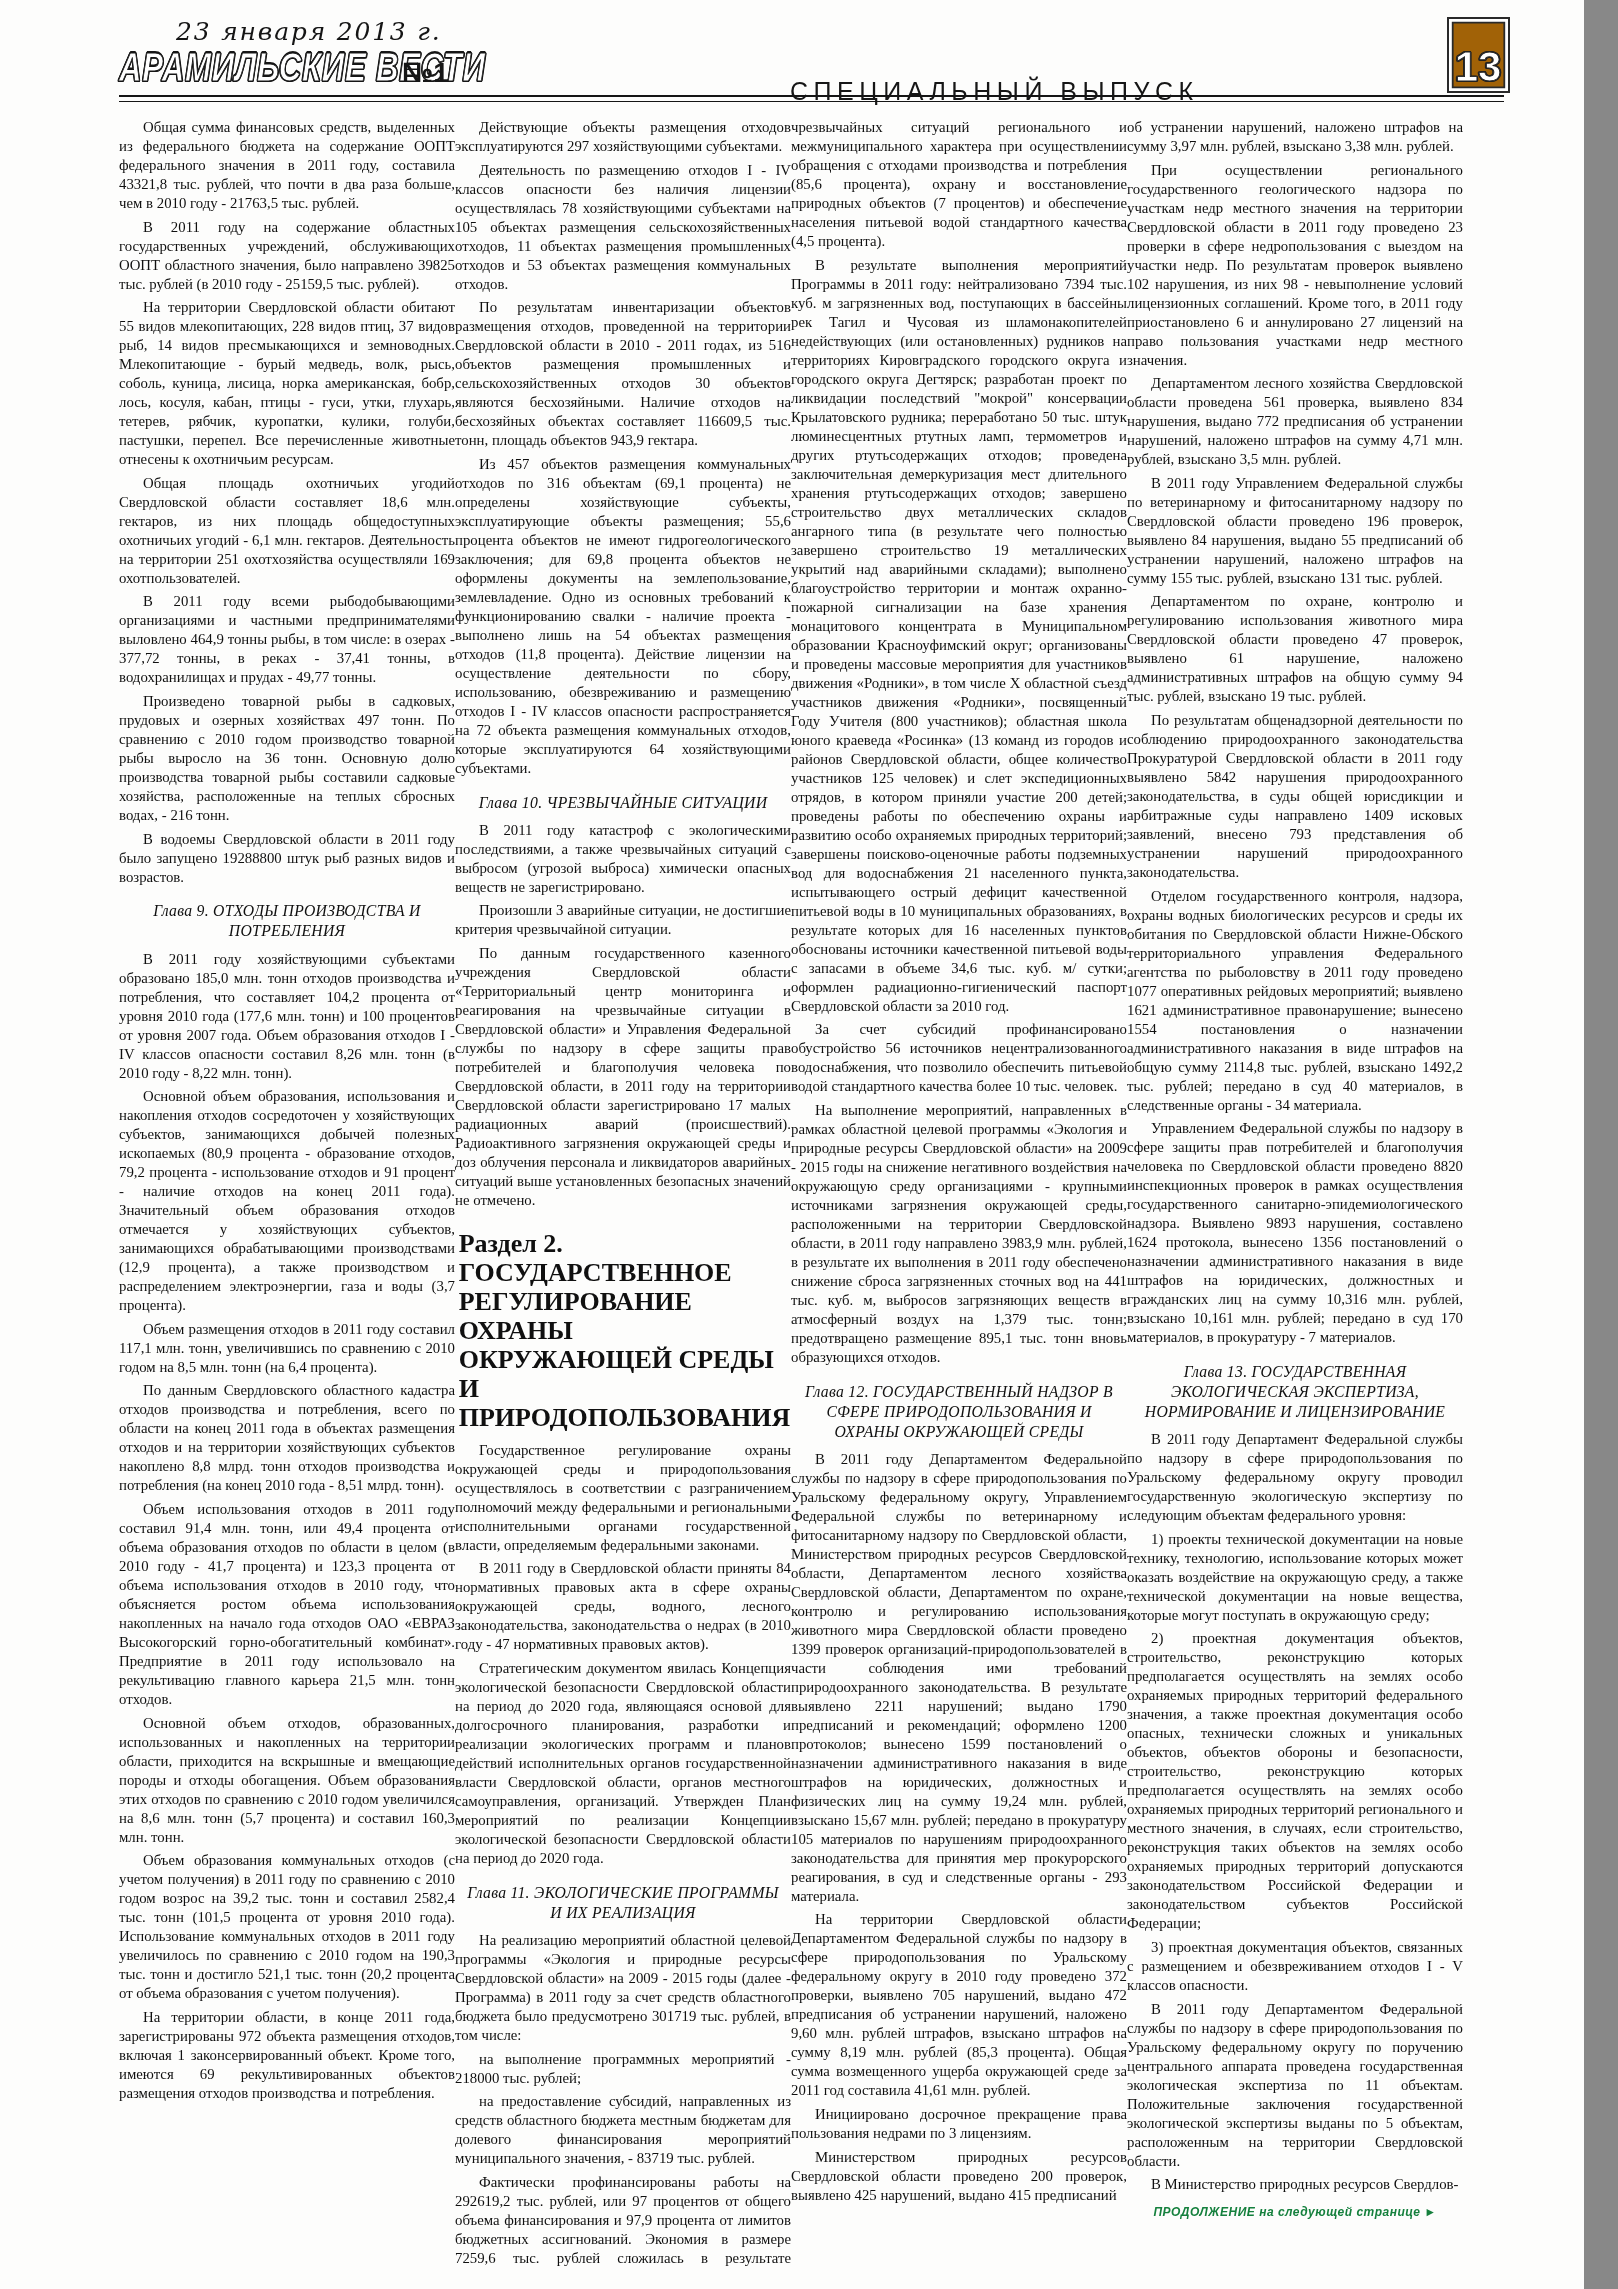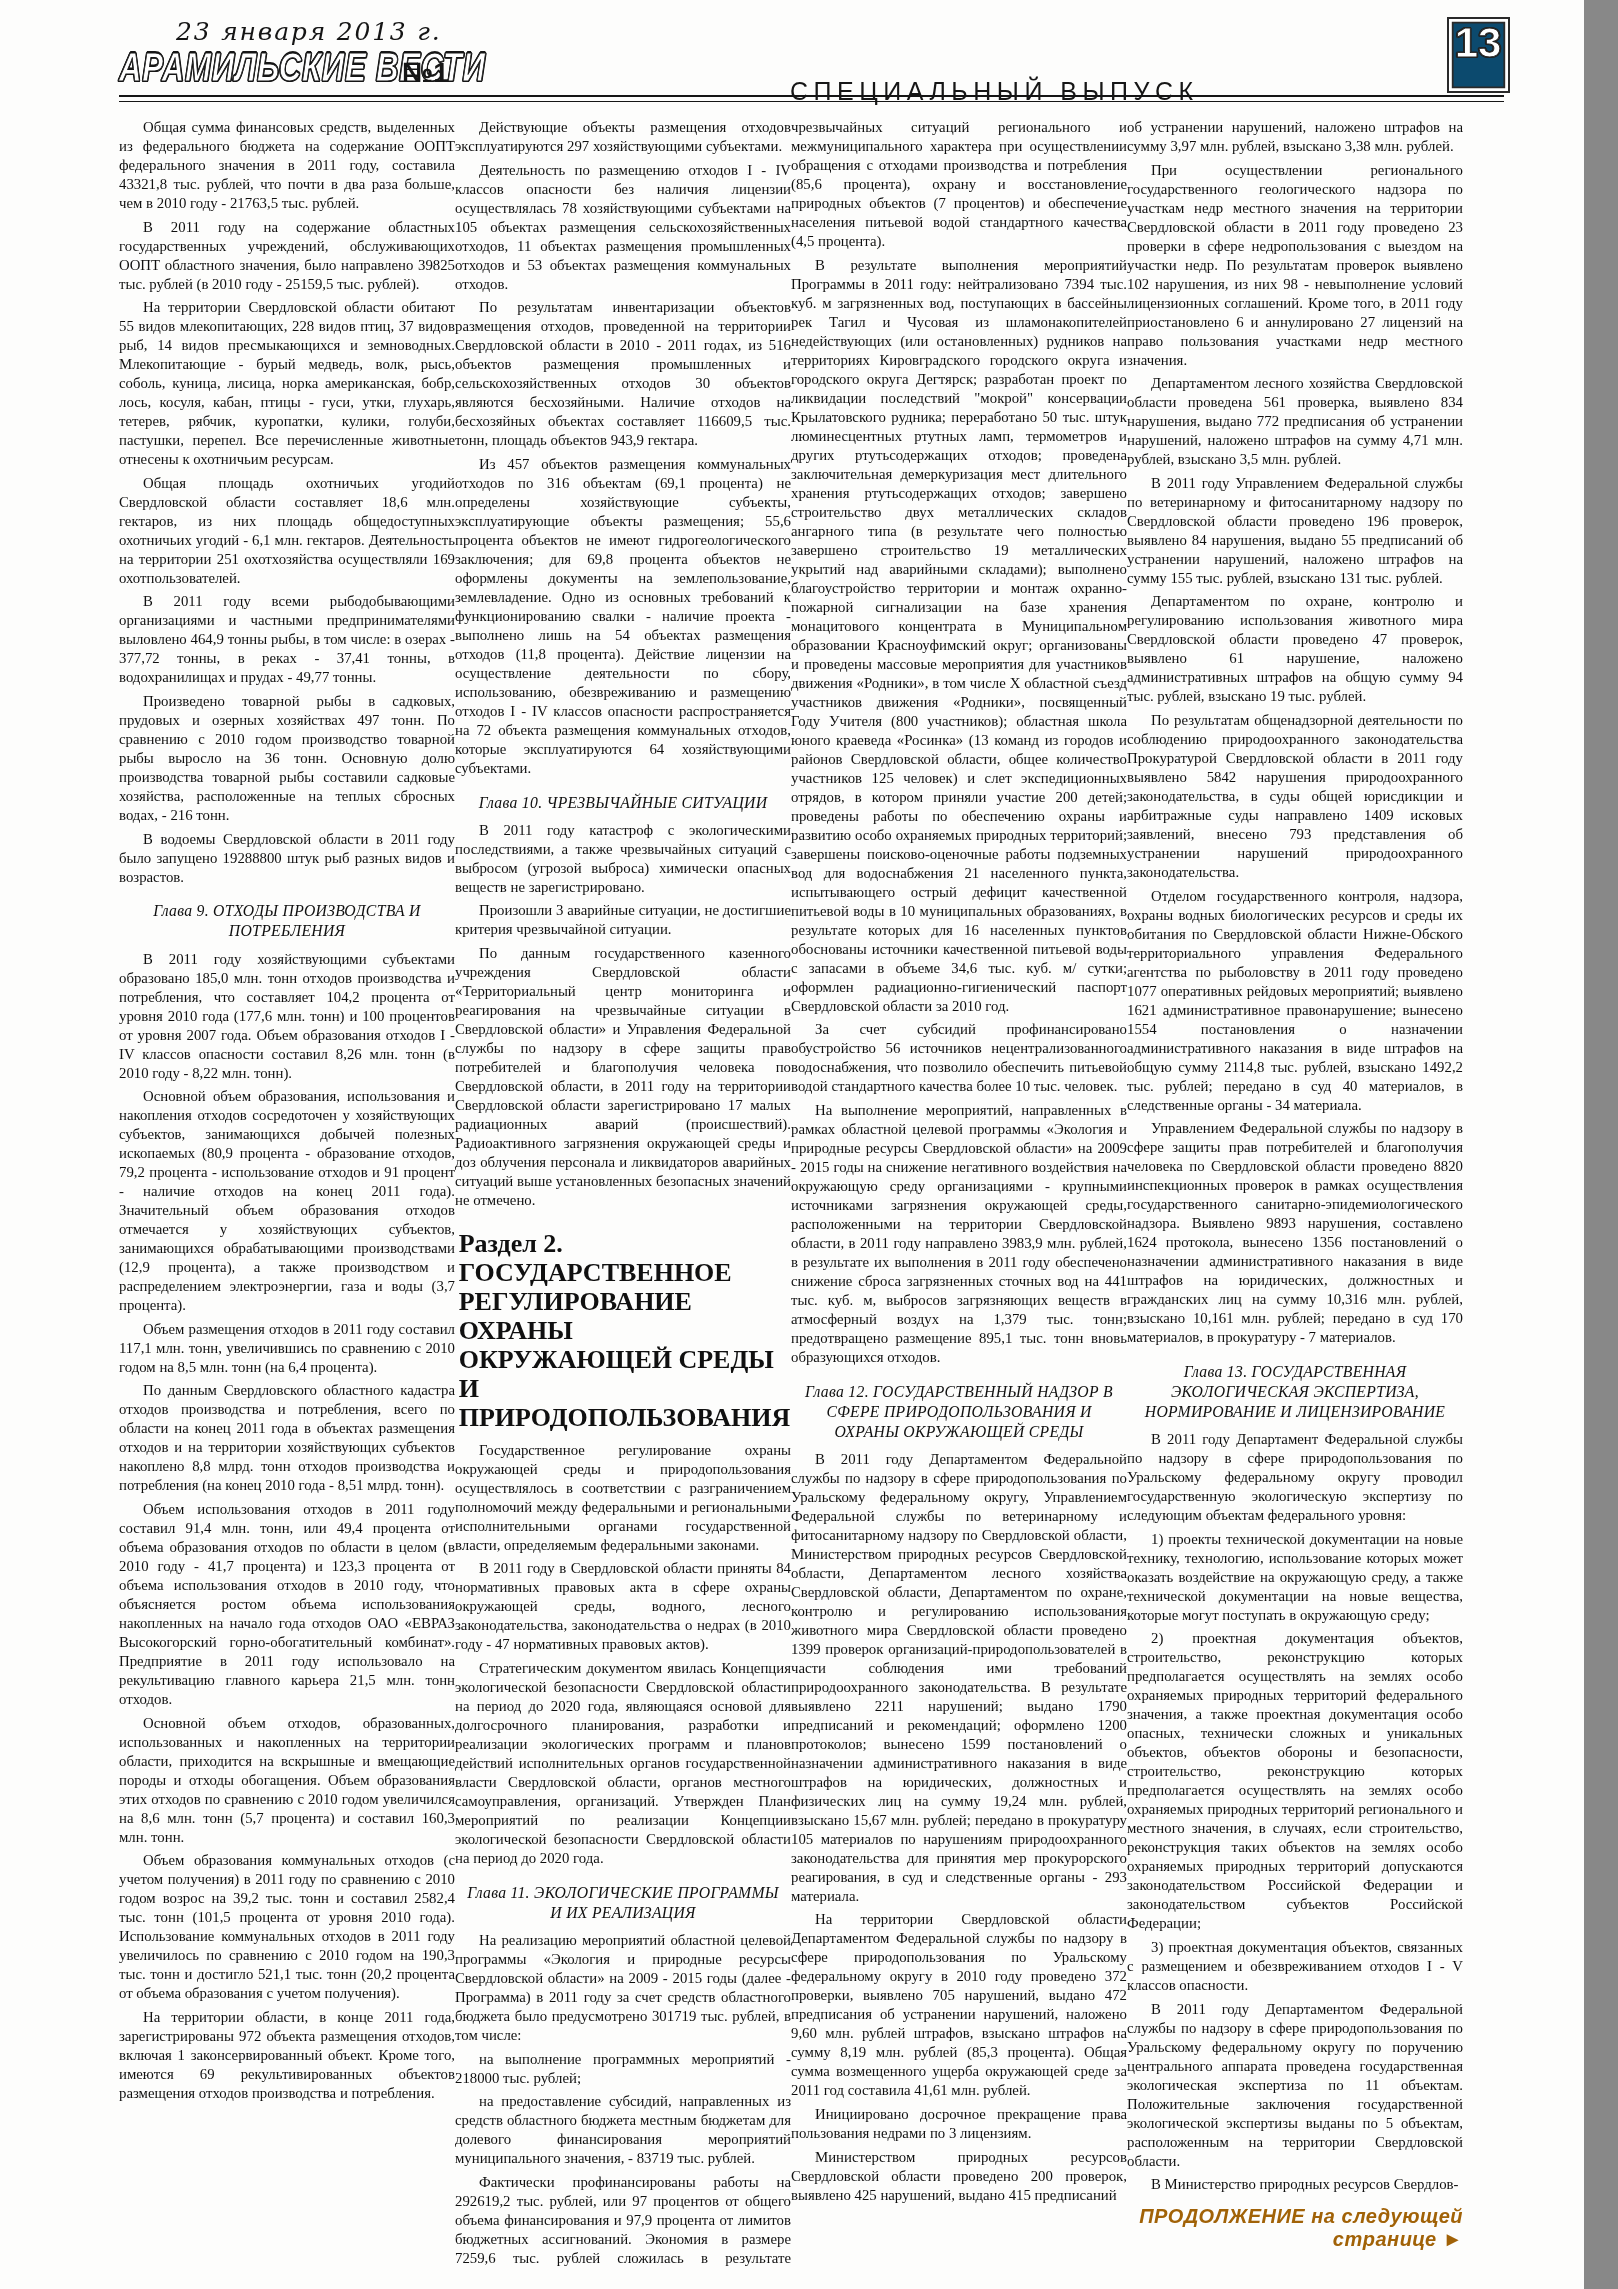--- a/index.html
+++ b/index.html
@@ -14,39 +14,39 @@
             font-weight:bold;font-style:italic;font-size:39px;line-height:1;letter-spacing:0.9px;
             color:#ffffff;white-space:nowrap;transform:scaleX(.80) scaleY(1.05);transform-origin:left bottom;
             -webkit-text-stroke:0.9px #161616;
             text-shadow:1.4px 0 #161616,-1.4px 0 #161616,0 1.4px #161616,0 -1.4px #161616,
                         0.9px 0.9px #161616,-0.9px -0.9px #161616,0.9px -0.9px #161616,-0.9px 0.9px #161616;}
   .issue-no{position:absolute;left:283px;top:57px;font-family:"Liberation Sans",sans-serif;
             font-size:28px;font-weight:bold;color:#161616;}
   .special{position:absolute;left:671px;top:52px;font-family:"Liberation Sans",sans-serif;
            font-size:25px;letter-spacing:5.5px;color:#161616;white-space:nowrap;margin-top:25px;}
   .pagebox{position:absolute;right:-5.5px;top:16.6px;width:59px;height:72px;border:2.8px solid #2a2a2a;
-           background:#0c4a6e;box-shadow:inset 0 0 0 2.8px #fff,inset 0 0 0 4.6px #2a2a2a;
-           display:flex;align-items:flex-start;justify-content:center;}
+           background:#a16207;box-shadow:inset 0 0 0 2.8px #fff,inset 0 0 0 4.6px #2a2a2a;
+           display:flex;align-items:flex-end;justify-content:center;}
   .pagebox .num{font-family:"Liberation Sans",sans-serif;font-size:42px;font-weight:bold;color:#fff;
            -webkit-text-stroke:0.9px #222;
            text-shadow:1.4px 0 #222,-1.4px 0 #222,0 1.4px #222,0 -1.4px #222,
                        0.9px 0.9px #222,-0.9px -0.9px #222,0.9px -0.9px #222,-0.9px 0.9px #222;}
   .rule{position:absolute;left:0;right:0;top:95px;height:3.7px;
         border-top:2.8px solid #151515;border-bottom:1.8px solid #151515;}
   
   #cols{display:flex;margin-top:11px;height:2150px;overflow:hidden;}
   .col{width:336px;flex:0 0 336px;}
   .para{margin:0 0 4.6px 0;font-size:14.8px;line-height:19px;text-align:justify;text-indent:24px;}
   .para.cont{text-indent:0;}
   .chapter-head{margin:14.8px 5.5px 8.3px 5.5px;font-size:15.7px;line-height:20px;font-weight:normal;
                 text-align:center;text-indent:0;letter-spacing:0.3px;font-style:italic;}
   .section-head{margin:18.5px 3.7px 9.2px 3.7px;font-size:26px;line-height:29px;font-weight:bold;
                 text-align:left;text-indent:0;}
-  .continuation{margin:11px 0 0 0;text-align:right;font-family:"Liberation Sans",sans-serif;
-                font-weight:bold;font-style:italic;font-size:20px;color:#a16207;letter-spacing:0.5px;}
+  .continuation{margin:11px 0 0 0;text-align:center;font-family:"Liberation Sans",sans-serif;
+                font-weight:bold;font-style:italic;font-size:12px;color:#15803d;letter-spacing:0.5px;}
 </style>
 </head>
 <body>
 
 <div id="page">
   <div id="content">
     <div id="header">
       <div class="date-script">23 января 2013 г.</div>
       <div class="masthead">АРАМИЛЬСКИЕ ВЕСТИ</div>
       <div class="issue-no">№1</div>

